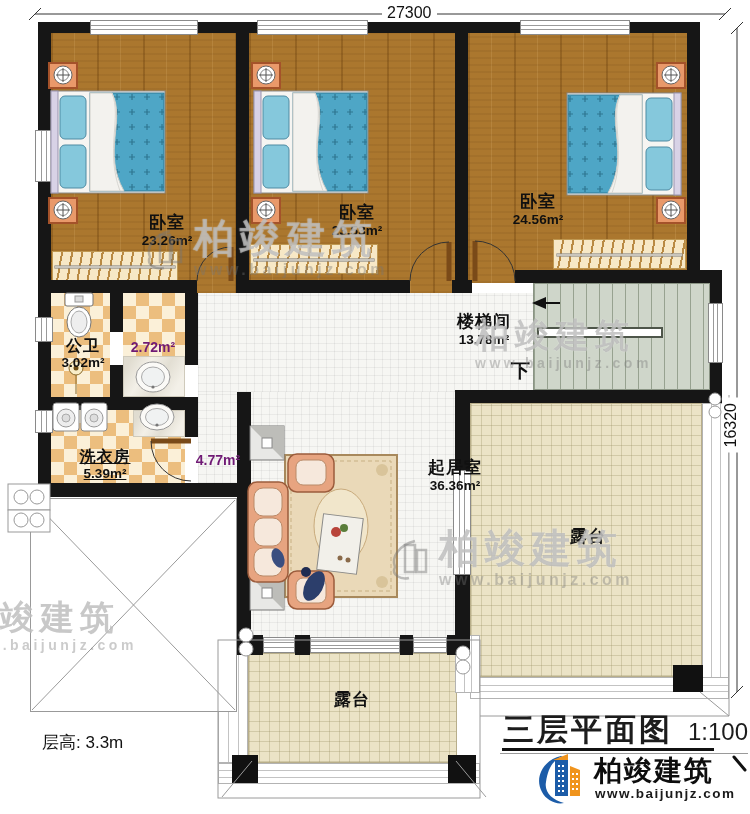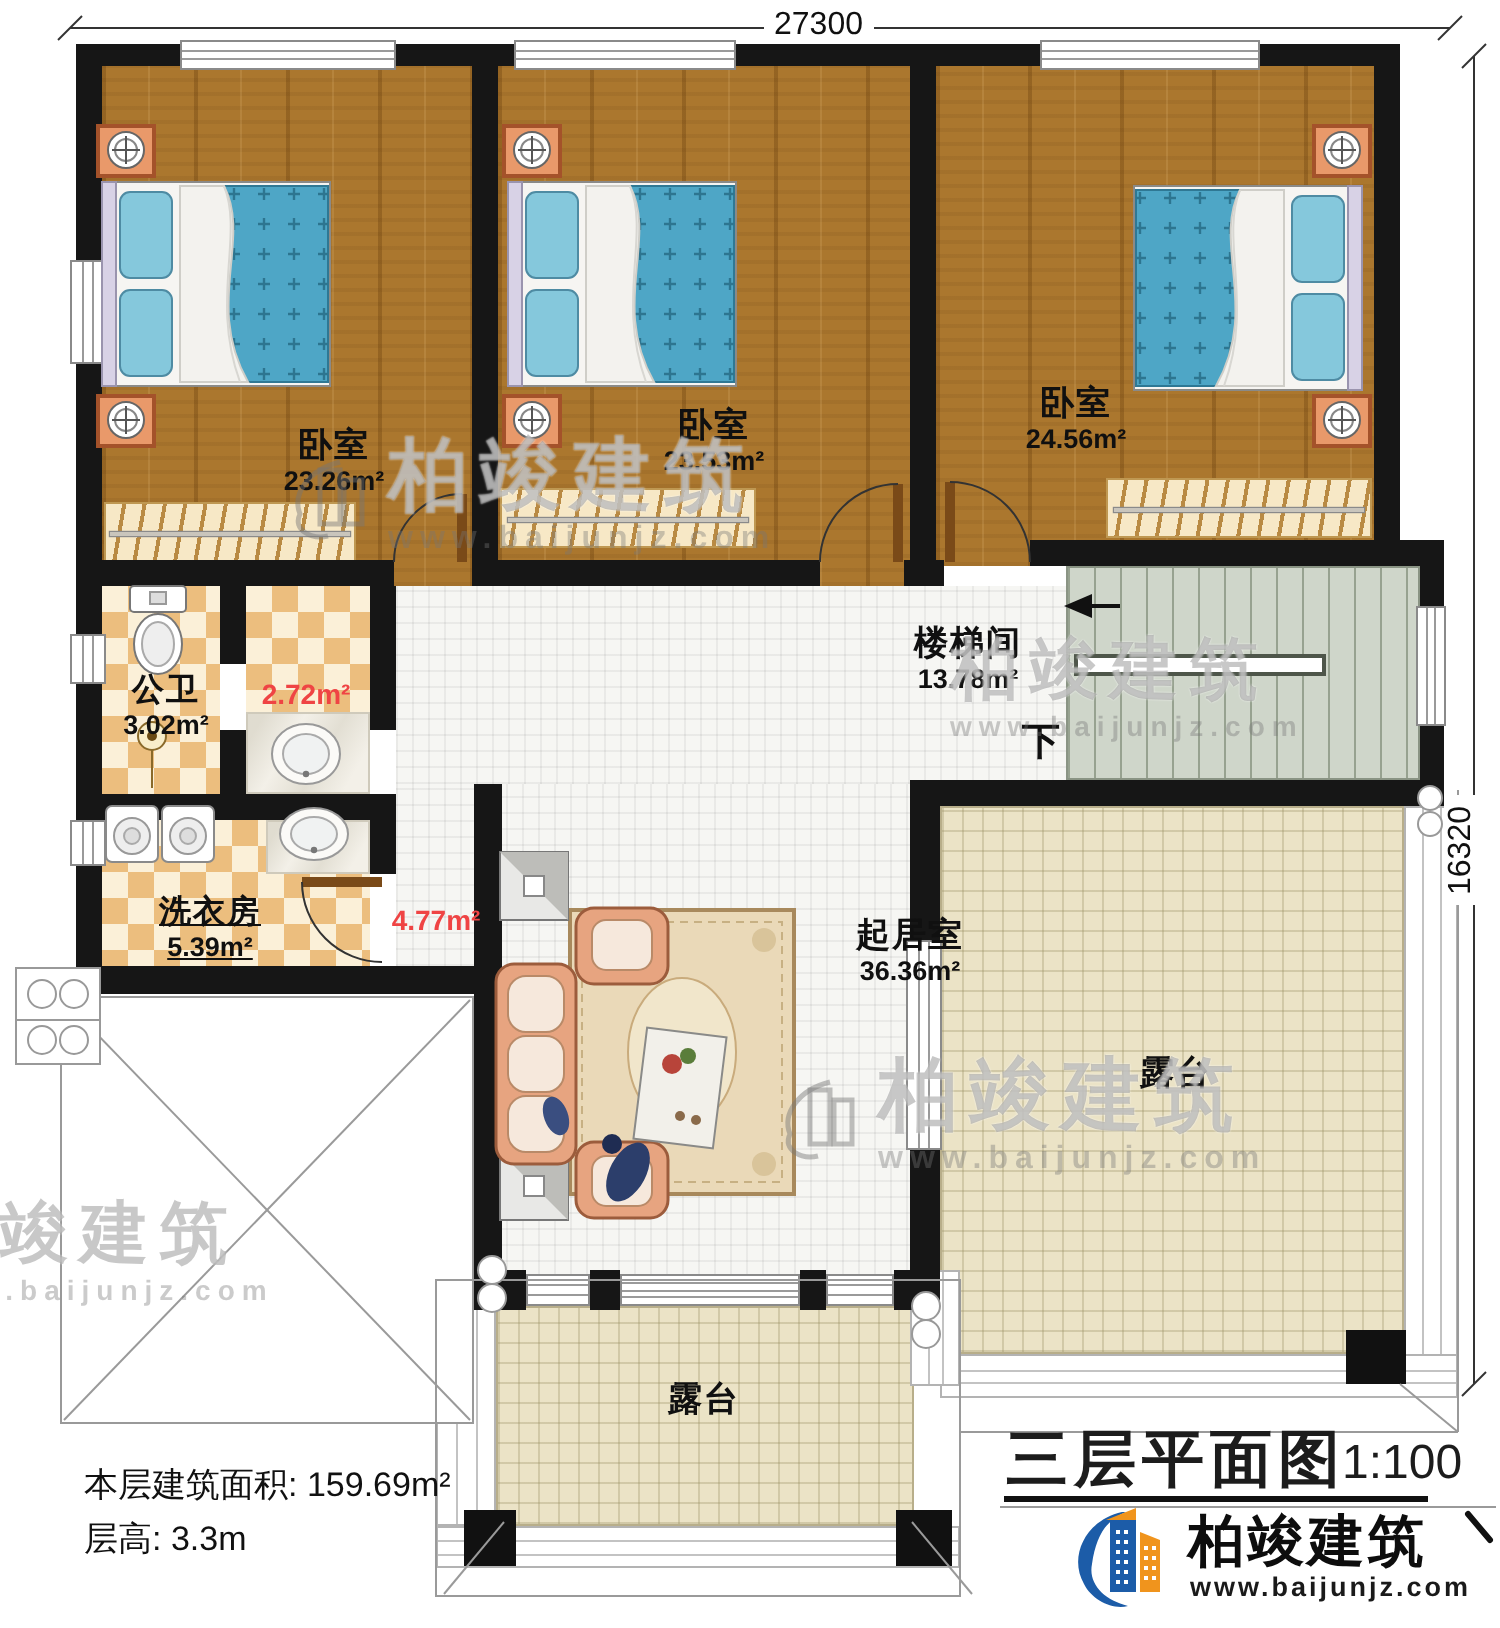--- a/index.html
+++ b/index.html
@@ -48,21 +48,21 @@
   .wardrobe{position:absolute;background-color:#f7e8c6;border:1px solid #bf9852;box-sizing:border-box;
     background-image:repeating-linear-gradient(100deg,transparent 0 8px,#b98a43 8px 10px);}
   .wardrobe i{position:absolute;left:2%;right:2%;top:50%;height:2px;background:#c9c5bc;box-shadow:0 0 0 .6px #8a8a8a;display:block;}
   .handrail{position:absolute;background:#fff;border:2px solid #4e564a;box-sizing:border-box;}
   
   .room-label{position:absolute;transform:translateX(-50%);text-align:center;color:#101010;
     font-weight:bold;line-height:1.15;white-space:nowrap;z-index:30;}
   .room-label .nm{font-size:17px;letter-spacing:1px;}
   .room-label .ar{font-size:13.5px;}
   .room-label.small .nm{font-size:16px;}
-  .area-only{position:absolute;transform:translateX(-50%);font-size:14px;font-weight:bold;color:#ef4444;white-space:nowrap;z-index:30;}
+  .area-only{position:absolute;transform:translateX(-50%);font-size:14px;font-weight:bold;color:#701a75;white-space:nowrap;z-index:30;}
   .down-label{position:absolute;font-size:19px;font-weight:bold;color:#101010;z-index:30;}
   .dim-label{position:absolute;font-size:16px;font-weight:500;color:#101010;background:#fff;padding:0 5px;z-index:40;}
   .dim-label.vert{writing-mode:vertical-rl;transform:rotate(180deg);padding:5px 0;}
   
   .wm{position:absolute;display:flex;align-items:center;gap:8px;z-index:50;pointer-events:none;}
   .wm .wm-name{font-size:40px;font-weight:bold;color:rgba(118,118,118,.40);letter-spacing:6px;line-height:1;
     text-shadow:0 0 1px rgba(255,255,255,.8);}
   .wm .wm-url{font-size:16px;font-weight:bold;color:rgba(118,118,118,.38);letter-spacing:3.5px;margin-top:3px;}
   .wm.small .wm-name{font-size:34px;}
   .wm.small .wm-url{font-size:14px;}
@@ -454,26 +454,25 @@
   </div>
 </div>
 <div class="wm small" style="left:-40px;top:600px;">
   <div>
     <div class="wm-name">柏竣建筑</div>
     <div class="wm-url">www.baijunjz.com</div>
   </div>
 </div>
 
 <div class="info" style="left:42px;top:729px;">
-  <div><span>本层建筑面积:</span> <span>159.69m²</span></div>
   <div><span>层高:</span> <span>3.3m</span></div>
 </div>
 
 <div class="tb-title" style="left:503px;top:709px;">三层平面图</div>
-<div class="tb-scale" style="left:671px;top:718px;">1:100</div>
+<div class="tb-scale" style="left:688px;top:718px;">1:100</div>
 <div class="tb-line1" style="left:502px;top:748px;width:212px;height:3px;"></div>
 <div class="tb-line2" style="left:500px;top:753px;width:248px;height:1px;"></div>
 <svg class="abs" style="left:531px;top:752px;z-index:40;" width="58" height="54" viewBox="0 0 58 54">
   <path d="M30,4 C12,8 3,26 11,40 C15,48 25,53 33,51 C21,48 13,40 15,30 C17,16 22,8 32,4 Z" fill="#1c5ca8"></path>
   <rect x="24" y="8" width="13" height="36" fill="#1c5ca8"></rect>
   <polygon points="39,14 49,18 49,44 39,44" fill="#f0941d"></polygon>
   <polygon points="22,8 37,2 37,8" fill="#f0941d"></polygon>
   <g stroke="#fff" stroke-width="2">
     <path d="M27,14 h7 M27,19 h7 M27,24 h7 M27,29 h7 M27,34 h7 M27,39 h7" stroke-dasharray="2 2"></path>
     <path d="M41,22 h6 M41,27 h6 M41,32 h6 M41,37 h6" stroke-dasharray="2 2"></path>

